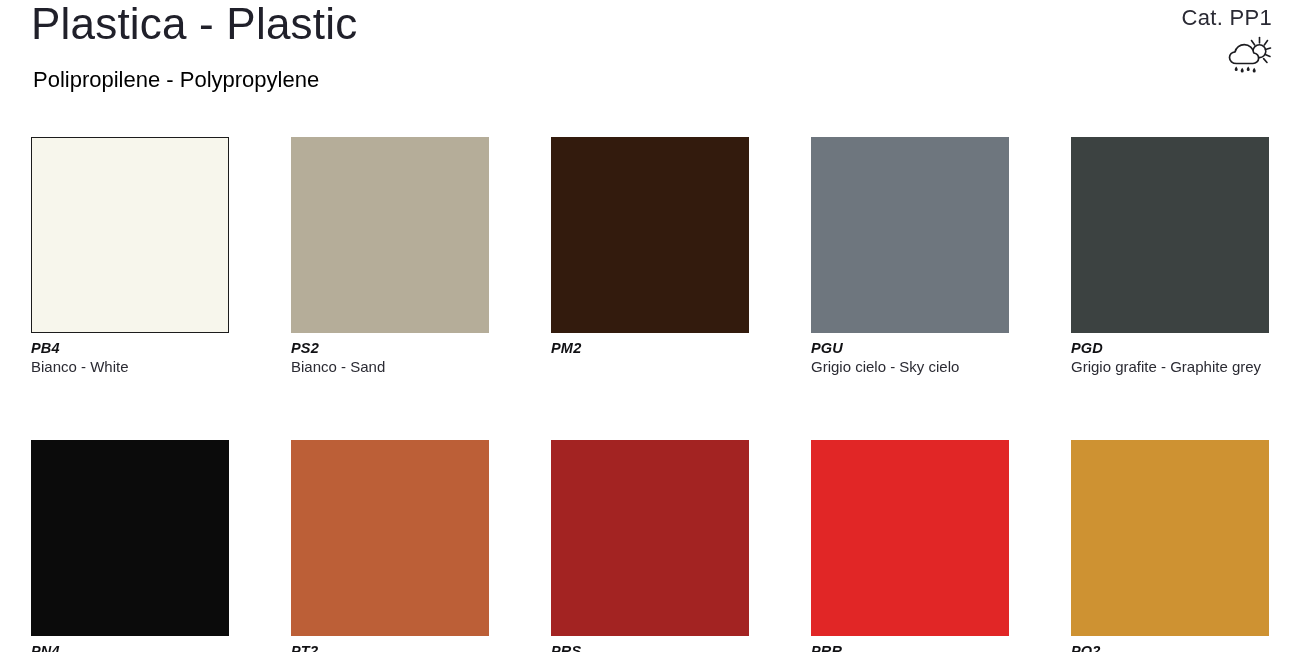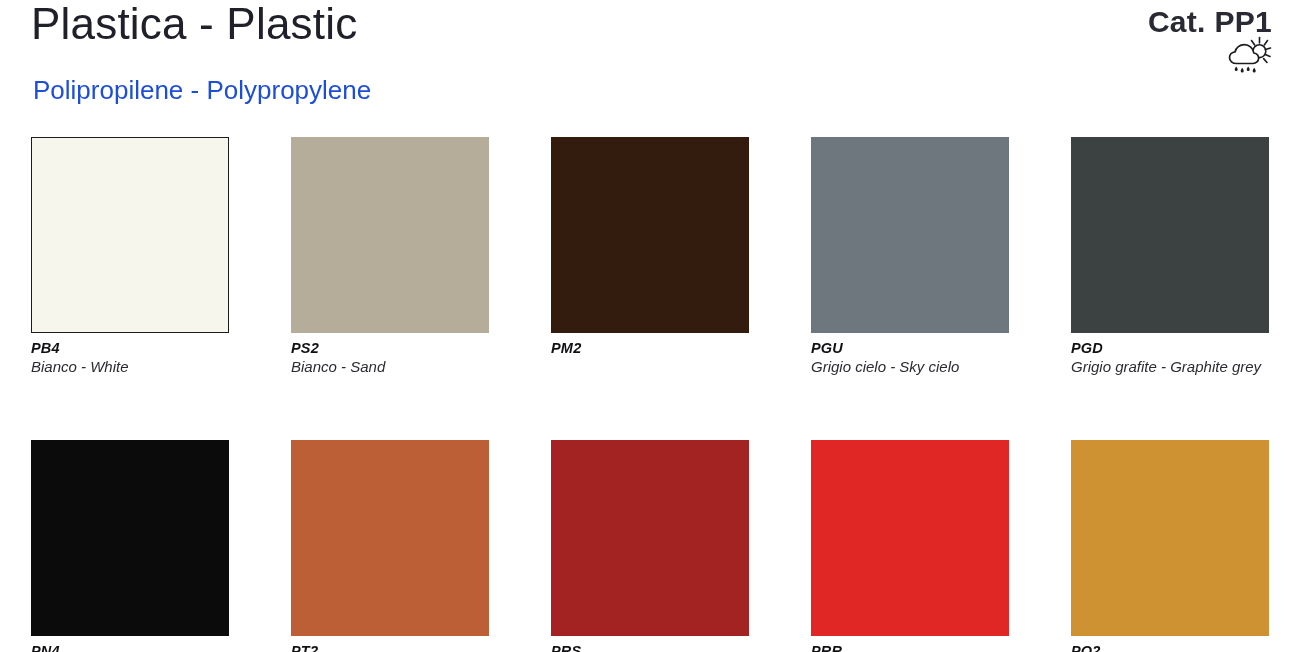--- a/index.html
+++ b/index.html
@@ -28,33 +28,33 @@
     font-size: 44px;
     font-weight: 300;
     letter-spacing: 0.2px;
     color: #20202a;
     line-height: 1.1;
     white-space: nowrap;
   }
   .subtitle {
     position: absolute;
     left: 33px;
-    top: 76px;
-    font-size: 26px;
+    top: 68px;
+    font-size: 22px;
     font-weight: 400;
-    color: #1d4ed8;
+    color: #000000;
     line-height: 1.1;
     white-space: nowrap;
   }
   .cat-label {
     position: absolute;
     right: 28px;
     top: 5px;
-    font-size: 30px;
-    font-weight: 700;
+    font-size: 22px;
+    font-weight: 400;
     color: #2a2a34;
     letter-spacing: 0.3px;
     white-space: nowrap;
   }
   .weather-icon {
     position: absolute;
     right: 28px;
     top: 36px;
     width: 46px;
     height: 40px;
@@ -96,21 +96,20 @@
     letter-spacing: 0.2px;
     line-height: 1.15;
   }
   .swatch-name {
     margin-top: 1px;
     font-size: 15px;
     font-weight: 400;
     color: #2b2b33;
     line-height: 1.16;
     width: 198px;
-    font-style: italic;
   }
 </style>
 </head>
 <body>
 
 <div class="header">
   <div class="title">Plastica - Plastic</div>
 
   <div class="subtitle">Polipropilene - Polypropylene</div>
 

